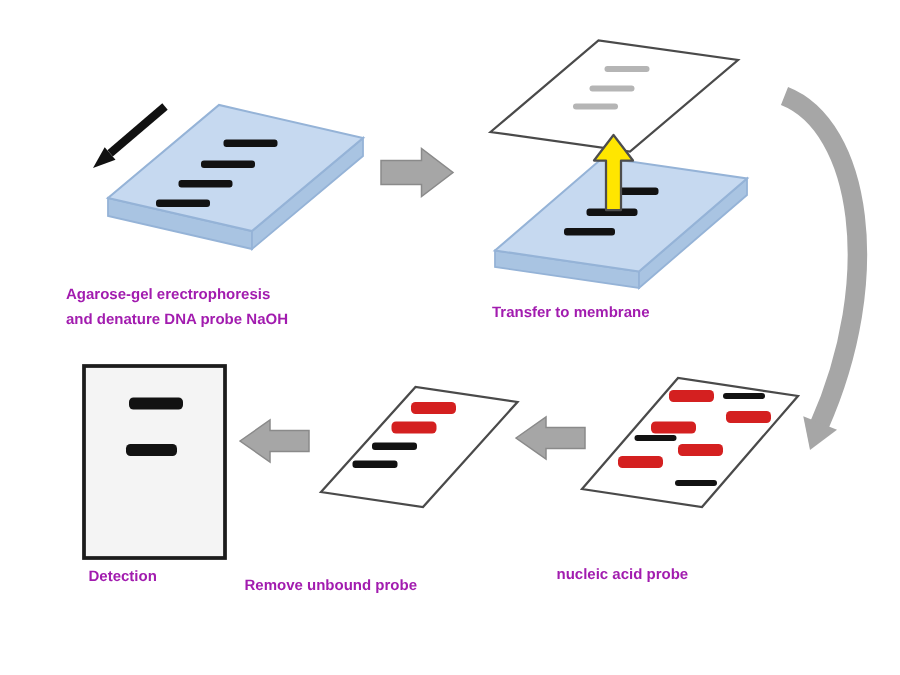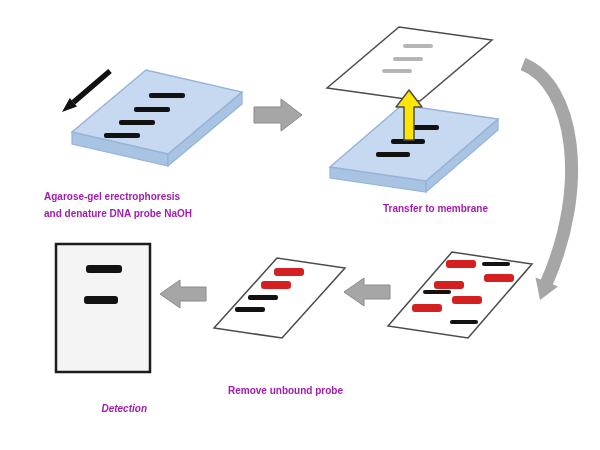--- a/index.html
+++ b/index.html
@@ -13,21 +13,21 @@
   }
   .canvas svg { position: absolute; left: 0; top: 0; }
   .label {
     position: absolute;
     font-weight: bold;
     font-size: 10px;
     line-height: 17px;
     color: #a21caf;
   }
   .label .line { display: block; }
-  .center { text-align: right; }
+  .center { text-align: left; }
 
   .gel-top   { fill: var(--gel-fill,#c6d9f0); stroke: var(--gel-stroke,#95b3d7); stroke-width: 1.4; }
   .gel-side  { fill: var(--gel-side,#a9c4e2); stroke: var(--gel-stroke,#95b3d7); stroke-width: 1.2; }
   .membrane  { fill: var(--membrane-fill,#ffffff); stroke: var(--membrane-stroke,#4a4a4a); stroke-width: 1.5; }
   .band-black{ fill: var(--band-black,#121212); }
   .band-gray { fill: var(--band-gray,#b5b5b5); }
   .band-red  { fill: var(--probe-red,#d40000); }
   .gray-arrow{ fill: var(--arrow-gray,#a6a6a6); stroke: var(--arrow-gray-stroke,#8a8a8a); stroke-width: 1; }
   .curve-shaft { stroke: var(--arrow-gray,#a6a6a6); stroke-width: 13; fill: none; stroke-linecap: butt; }
   .curve-head  { fill: var(--arrow-gray,#a6a6a6); }
@@ -109,18 +109,19 @@
   </svg>
 
   <div class="label" style="left:44px; top:188px; width:215px;">
     <span class="line">Agarose-gel erectrophoresis</span>
     <span class="line">and denature DNA probe NaOH</span>
   </div>
 
   <div class="label center" style="left:328px; top:200px; width:160px;">Transfer to membrane</div>
 
   <div class="label" style="left:371px; top:375px; width:170px;">
+    <span class="line">nucleic acid probe</span>
   </div>
 
   <div class="label center" style="left:163px; top:382px; width:180px;">Remove unbound probe</div>
 
-  <div class="label center" style="left:59px; top:400px; width:88px;font-style:italic;">Detection</div>
+  <div class="label center" style="left:59px; top:376px; width:88px;">Detection</div>
 </div>
 
 </body></html>

